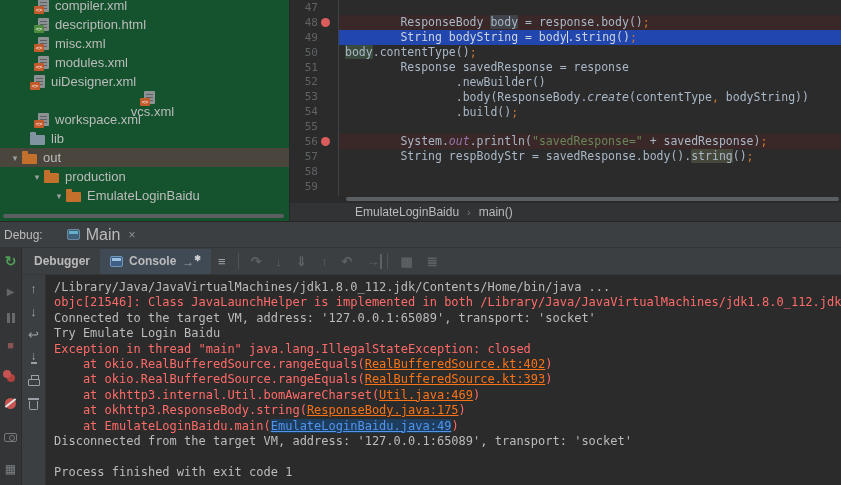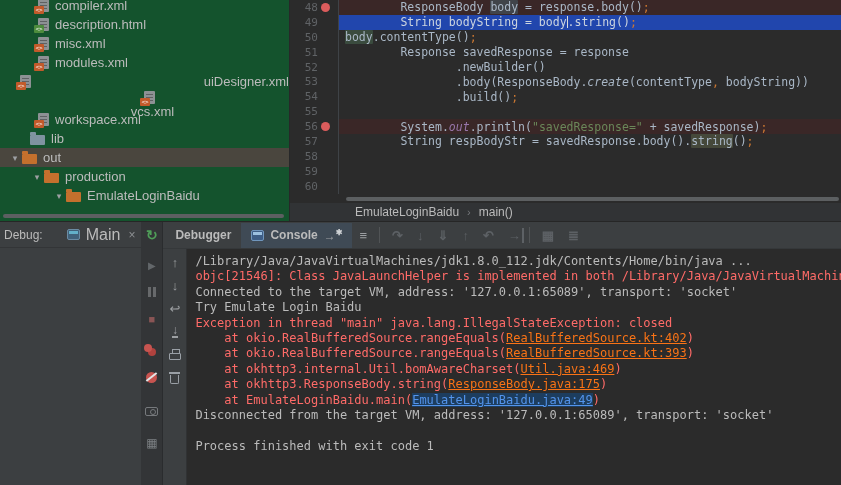--- a/index.html
+++ b/index.html
@@ -60,21 +60,21 @@
   .o3 { background:#45483a; border-radius:1px; }
   .caret { display:inline-block; width:1px; height:12px; background:#dcdcdc; vertical-align:-2px; }
   .editor-scroll { left:56px; right:2px; top:197px; }
   .breadcrumbs {
     position:absolute; left:0; right:0; bottom:0; height:18px; background:#313335;
     display:flex; align-items:center; padding-left:65px; font-size:12px; color:#bbbbbb; gap:8px;
   }
   .breadcrumbs .chev { color:#76797c; font-size:11px; }
 
   
-  .debug { height:264px; background:#3c3f41; border-top:1px solid #262626; display:flex; flex-direction:row; }
+  .debug { height:264px; background:#3c3f41; border-top:1px solid #262626; display:flex; flex-direction:column; }
   .debug-header { height:26px; flex:none; display:flex; align-items:center; border-bottom:1px solid #333537; }
   .dbg-label { margin-left:4px; font-size:12px; color:#bbbbbb; }
   .session-tab { margin-left:18px; display:flex; align-items:center; gap:6px; padding:3px 6px; }
   .ic-app { width:13px; height:11px; background:#41617a; border:1px solid #6b8ba3; border-radius:2px; position:relative; }
   .ic-app::before { content:""; position:absolute; top:1px; left:1px; right:1px; height:3px; background:#63b0c9; }
   .session-tab .close { color:#8c8f92; font-size:12px; margin-left:2px; cursor:default; }
 
   .debug-body { flex:1; display:flex; min-height:0; }
   .left-strip { width:22px; flex:none; background:#333537; border-right:1px solid #2a2c2e; display:flex; flex-direction:column; align-items:center; }
   .ls-i { display:flex; justify-content:center; align-items:center; width:18px; height:18px; }
@@ -145,21 +145,21 @@
             <span class="tw-label">misc.xml</span>
           </div>
           <div class="tree-row" style="padding-left: 38px;">
             <span class="tw-icon">
               <span class="ic-doc" style="display: block;">
                 <span class="badge xml">&lt;&gt;</span>
               </span>
             </span>
             <span class="tw-label">modules.xml</span>
           </div>
-          <div class="tree-row" style="padding-left: 20px; justify-content: space-between;">
+          <div class="tree-row" style="padding-left: 34px;">
             <span class="tw-icon">
               <span class="ic-doc" style="display: block;">
                 <span class="badge xml">&lt;&gt;</span>
               </span>
             </span>
             <span class="tw-label">uiDesigner.xml</span>
           </div>
           <div class="tree-row" style="padding-left: 16px; flex-direction: column;">
             <span class="tw-icon">
               <span class="ic-doc" style="display: block;">
@@ -201,20 +201,27 @@
             <span class="tw-icon">
               <span class="ic-folder folder-orange" style="display: block;"></span>
             </span>
             <span class="tw-label">EmulateLoginBaidu</span>
           </div>
         </div>
       <div class="h-scroll tree-scroll"></div>
     </div>
     <div class="editor">
       <div id="code-lines">
+          <div class="cl">
+            <div class="gut">
+              <span class="num">47</span>
+              <span class="bp"></span>
+            </div>
+            <div class="codewrap"></div>
+          </div>
           <div class="cl hl-bp">
             <div class="gut">
               <span class="num">48</span>
               <span class="bp">
                 <span class="dot"></span>
               </span>
             </div>
             <div class="codewrap"><span class="t-d">        ResponseBody </span><span class="t-d o1">body</span><span class="t-d"> = response.body()</span><span class="t-s">;</span></div>
           </div>
           <div class="cl hl-sel">

